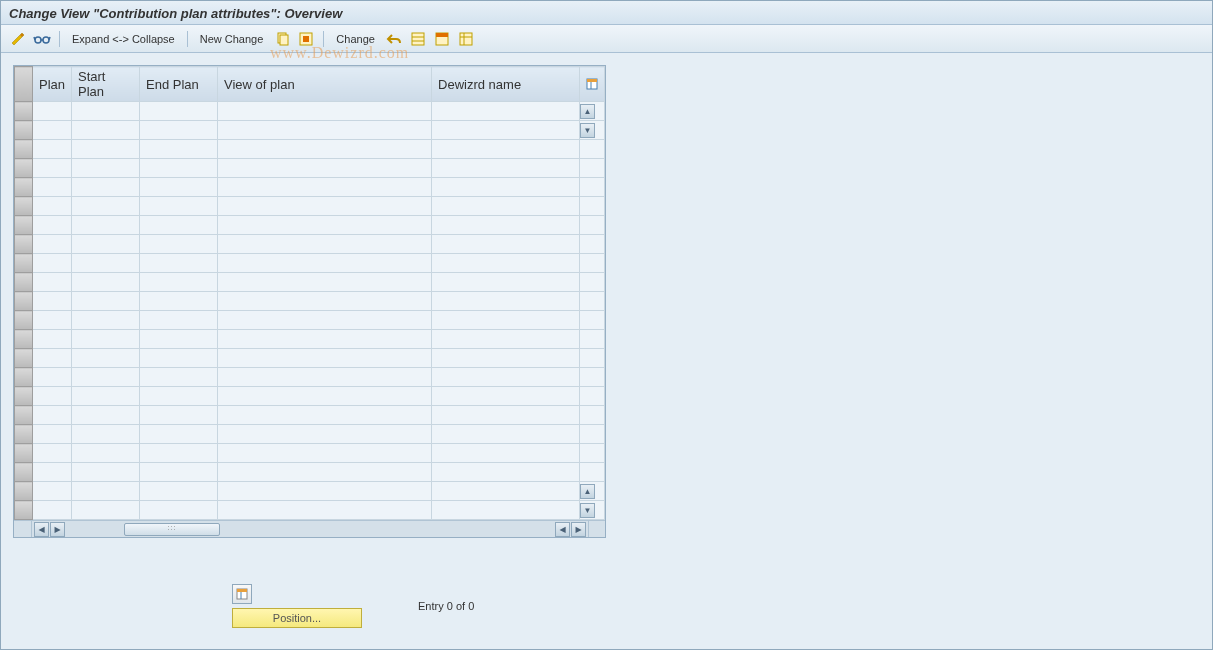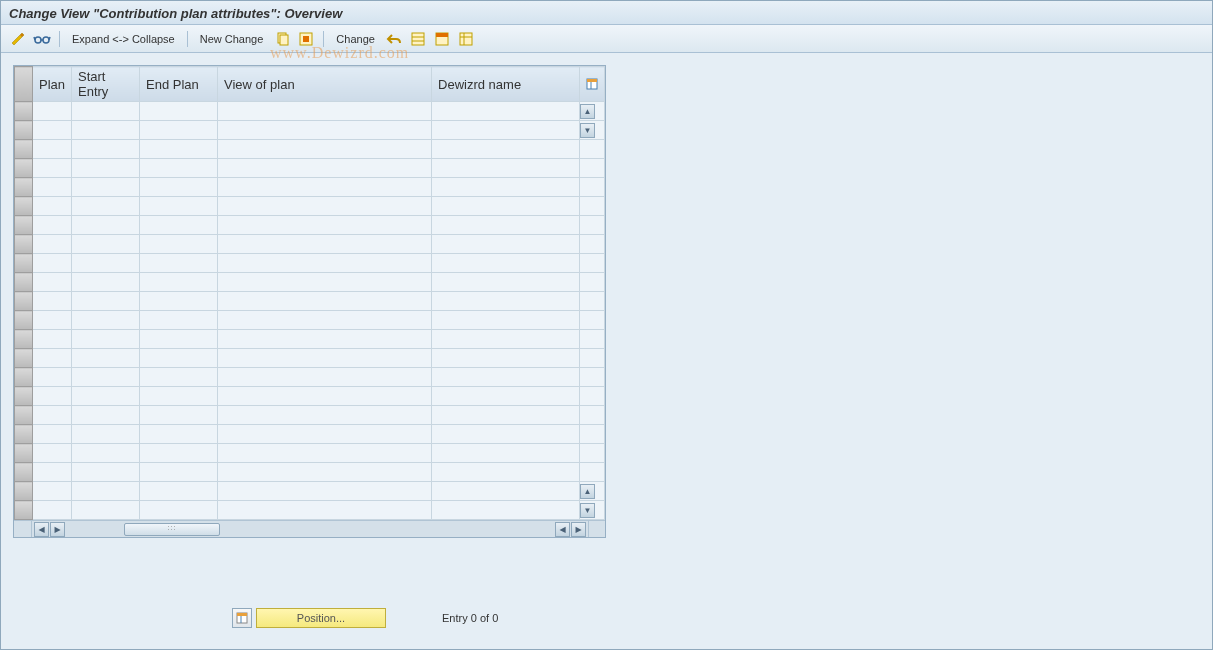--- a/index.html
+++ b/index.html
@@ -152,21 +152,21 @@
     .h-dots { width:100%; text-align:center; color:#7a7a7a; font-size:7px; letter-spacing:1px; pointer-events:none;}
     .footer-area {
       position: absolute;
       bottom: 22px;
       left: 0;
       width: 100%;
       display: flex;
       align-items: center;
       padding: 0 12px;
     }
-    .pos-btn-wrap { margin-left: 220px; display:flex; align-items:flex-start; gap:4px;}
+    .pos-btn-wrap { margin-left: 220px; display:flex; align-items:flex-start; gap:4px;flex-direction:column;}
     .pos-icon-btn {
       width: 20px; height: 20px;
       background: linear-gradient(to bottom,#f8f8f8,#e0e6eb);
       border: 1px solid #8fa8bc;
       display:flex; align-items:center; justify-content:center;
       cursor:pointer;
     }
     .position-btn {
       width: 130px;
       height: 20px;
@@ -256,21 +256,21 @@
           <col style="width:68px">
           <col style="width:78px">
           <col style="width:214px">
           <col style="width:148px">
           <col style="width:18px">
         </colgroup>
         <thead>
           <tr>
             <th class="row-selector-h"></th>
             <th>Plan</th>
-            <th>Start Entry</th>
+            <th>Start Plan</th>
             <th>End Plan</th>
             <th>View of plan</th>
             <th>Dewizrd name</th>
             <th class="config-col">
               <div class="config-icon-cell">
                 <svg width="12" height="12">
                     <rect x="1" y="1" width="10" height="10" fill="#fff" stroke="#4a80b0"></rect>
                     <rect x="1" y="1" width="10" height="3" fill="#e8a03c"></rect>
                     <line x1="5" y1="4" x2="5" y2="11" stroke="#4a80b0"></line>
                   </svg>

